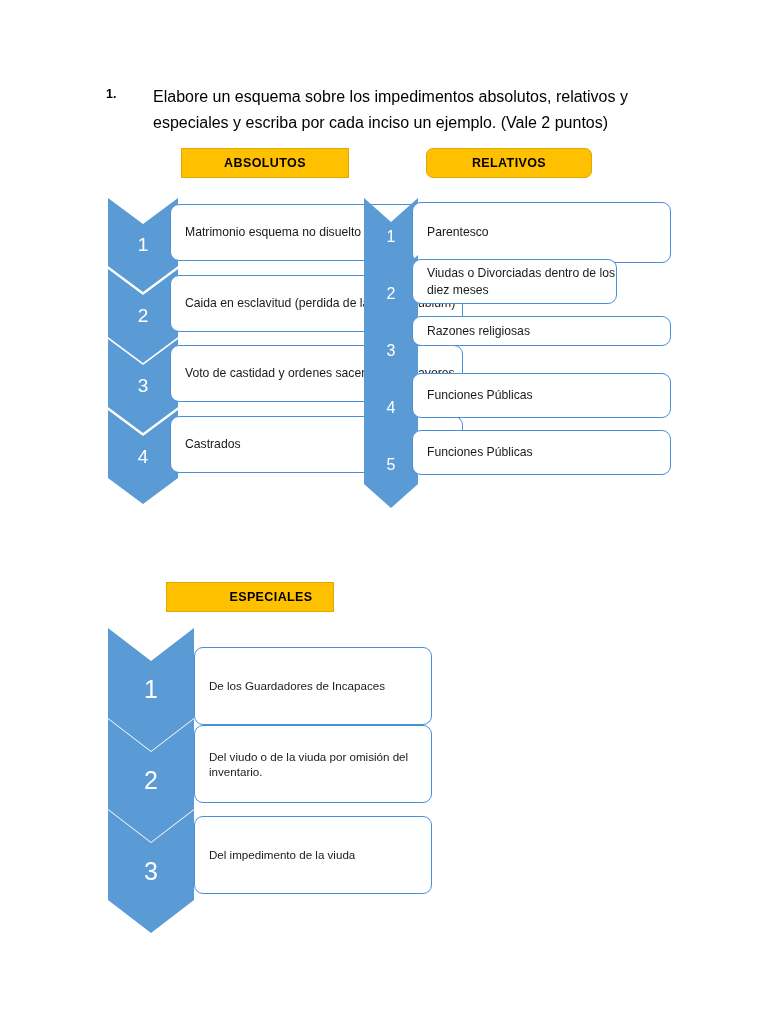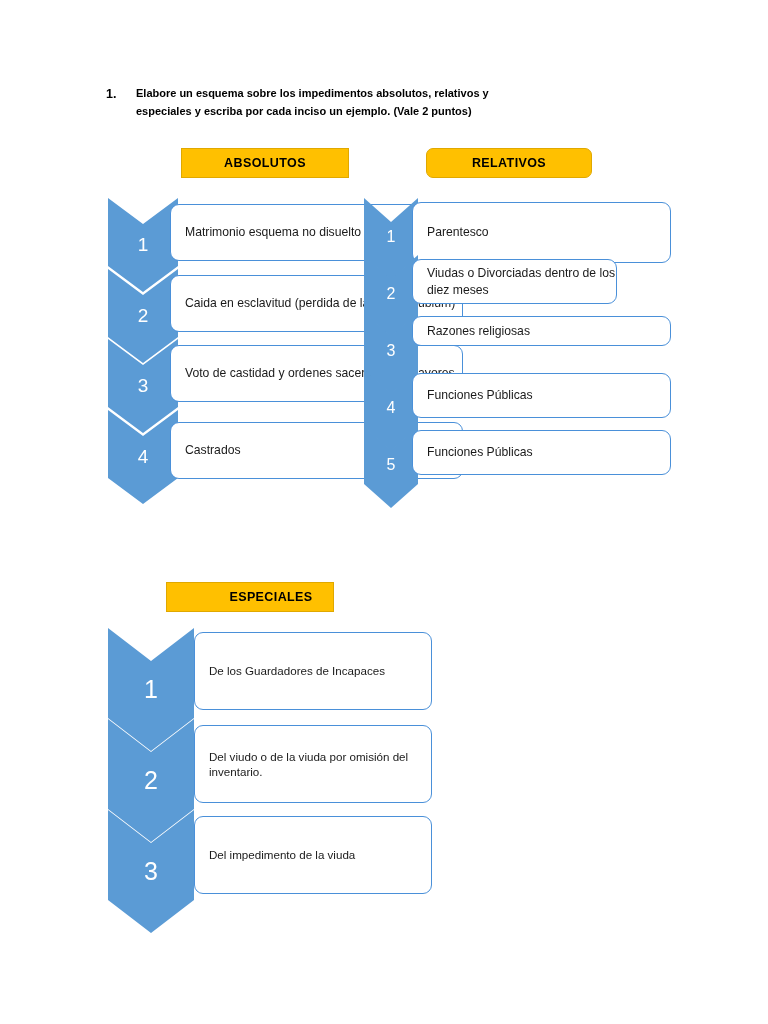--- a/index.html
+++ b/index.html
@@ -28,27 +28,28 @@
     font-family: "Liberation Sans", sans-serif;
     font-size: 12.5px;
     font-weight: bold;
     color: #000;
     width: 30px;
     flex: 0 0 30px;
     line-height: 1.65;
   }
   .q-text {
     font-family: "Liberation Sans", sans-serif;
-    font-size: 11px;
-    font-weight: bold;
+    font-size: 16px;
+    font-weight: normal;
     color: #000;
     line-height: 1.65;
     text-align: justify;
     text-justify: inter-word;
     flex: 1 1 auto;
+    margin-left: 17px;
   }
   .q-text > .lastline { display: block; text-align: left; }
 
   
   .banner {
     position: absolute;
     background: #FFC000;
     border: 1px solid #E0A800;
     box-sizing: border-box;
     display: flex;
@@ -146,21 +147,21 @@
       <div class="chev-num" style="left: 0px; top: 36px; width: 70px; font-size: 19px;">3</div>
       <div class="tbox" style="left: 62px; top: 6px; width: 293px; height: 57px;">
         <span>Voto de castidad y ordenes sacerdotales mayores.</span>
       </div>
     </div>
     <div class="chev-wrap" style="left: 108px; top: 409.5px;">
       <div class="chev"><svg width="70" height="94" viewBox="0 0 70 94">
           <polygon points="0,0 35,26 70,0 70,68 35,94 0,68" fill="#5B9BD5"></polygon>
         </svg></div>
       <div class="chev-num" style="left: 0px; top: 36px; width: 70px; font-size: 19px;">4</div>
-      <div class="tbox" style="left: 62px; top: 12px; width: 293px; height: 57px; align-items: center;">
+      <div class="tbox" style="left: 62px; top: 6px; width: 293px; height: 57px; align-items: center;">
         <span>Castrados</span>
       </div>
     </div>
   </div>
 <div id="stack-relativos">
     <div class="chev-wrap" style="left: 364px; top: 198px;">
       <div class="chev"><svg width="54" height="82" viewBox="0 0 54 82">
           <polygon points="0,0 27,24 54,0 54,58 27,82 0,58" fill="#5B9BD5"></polygon>
         </svg></div>
       <div class="chev-num" style="left: 0px; top: 30px; width: 54px; font-size: 16px;">1</div>
@@ -204,21 +205,21 @@
         <span>Funciones Públicas</span>
       </div>
     </div>
   </div>
 <div id="stack-especiales">
     <div class="chev-wrap" style="left: 108px; top: 628px;">
       <div class="chev"><svg width="86" height="123" viewBox="0 0 86 123">
           <polygon points="0,0 43,33 86,0 86,90 43,123 0,90" fill="#5B9BD5"></polygon>
         </svg></div>
       <div class="chev-num" style="left: 0px; top: 47px; width: 86px; font-size: 25px;">1</div>
-      <div class="tbox small" style="left: 86px; top: 4px; width: 238px; height: 78px;">
+      <div class="tbox small" style="left: 86px; top: 19px; width: 238px; height: 78px;">
         <span>De los Guardadores de Incapaces</span>
       </div>
     </div>
     <div class="chev-wrap" style="left: 108px; top: 719px;">
       <div class="chev"><svg width="86" height="123" viewBox="0 0 86 123">
           <polygon points="0,0 43,33 86,0 86,90 43,123 0,90" fill="#5B9BD5"></polygon>
         </svg></div>
       <div class="chev-num" style="left: 0px; top: 47px; width: 86px; font-size: 25px;">2</div>
       <div class="tbox small" style="left: 86px; top: 6px; width: 238px; height: 78px;">
         <span>Del viudo o de la viuda por omisión del inventario.</span>

